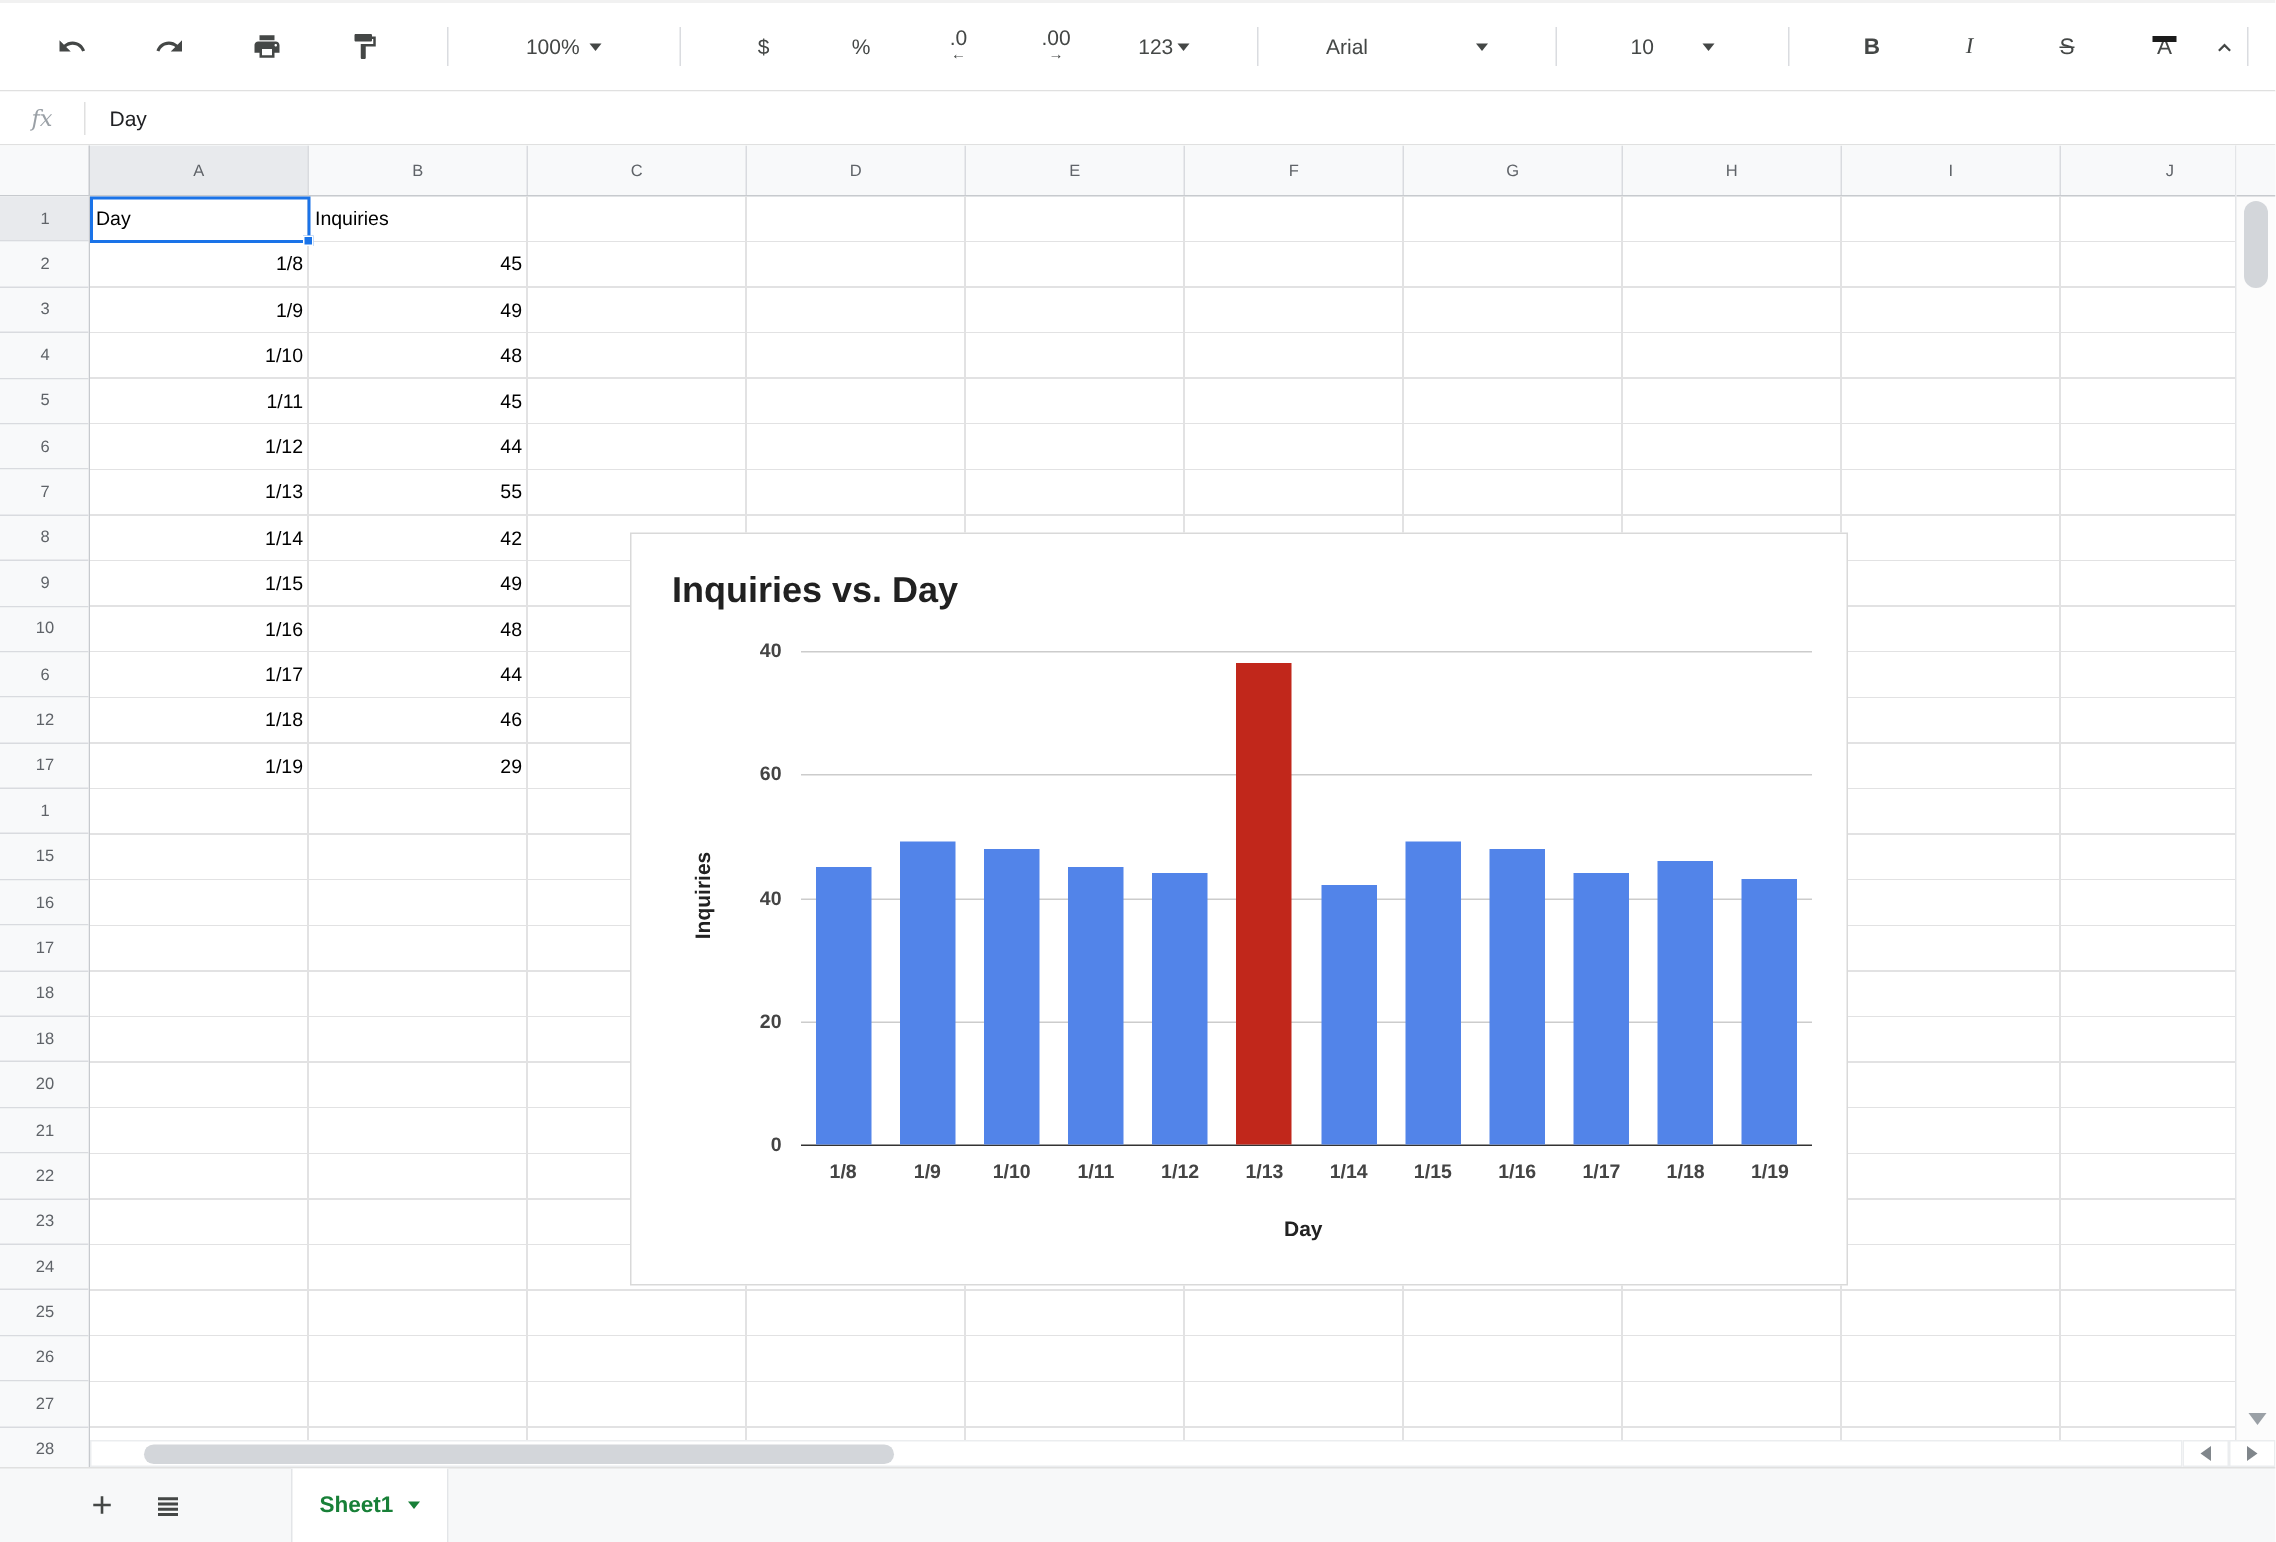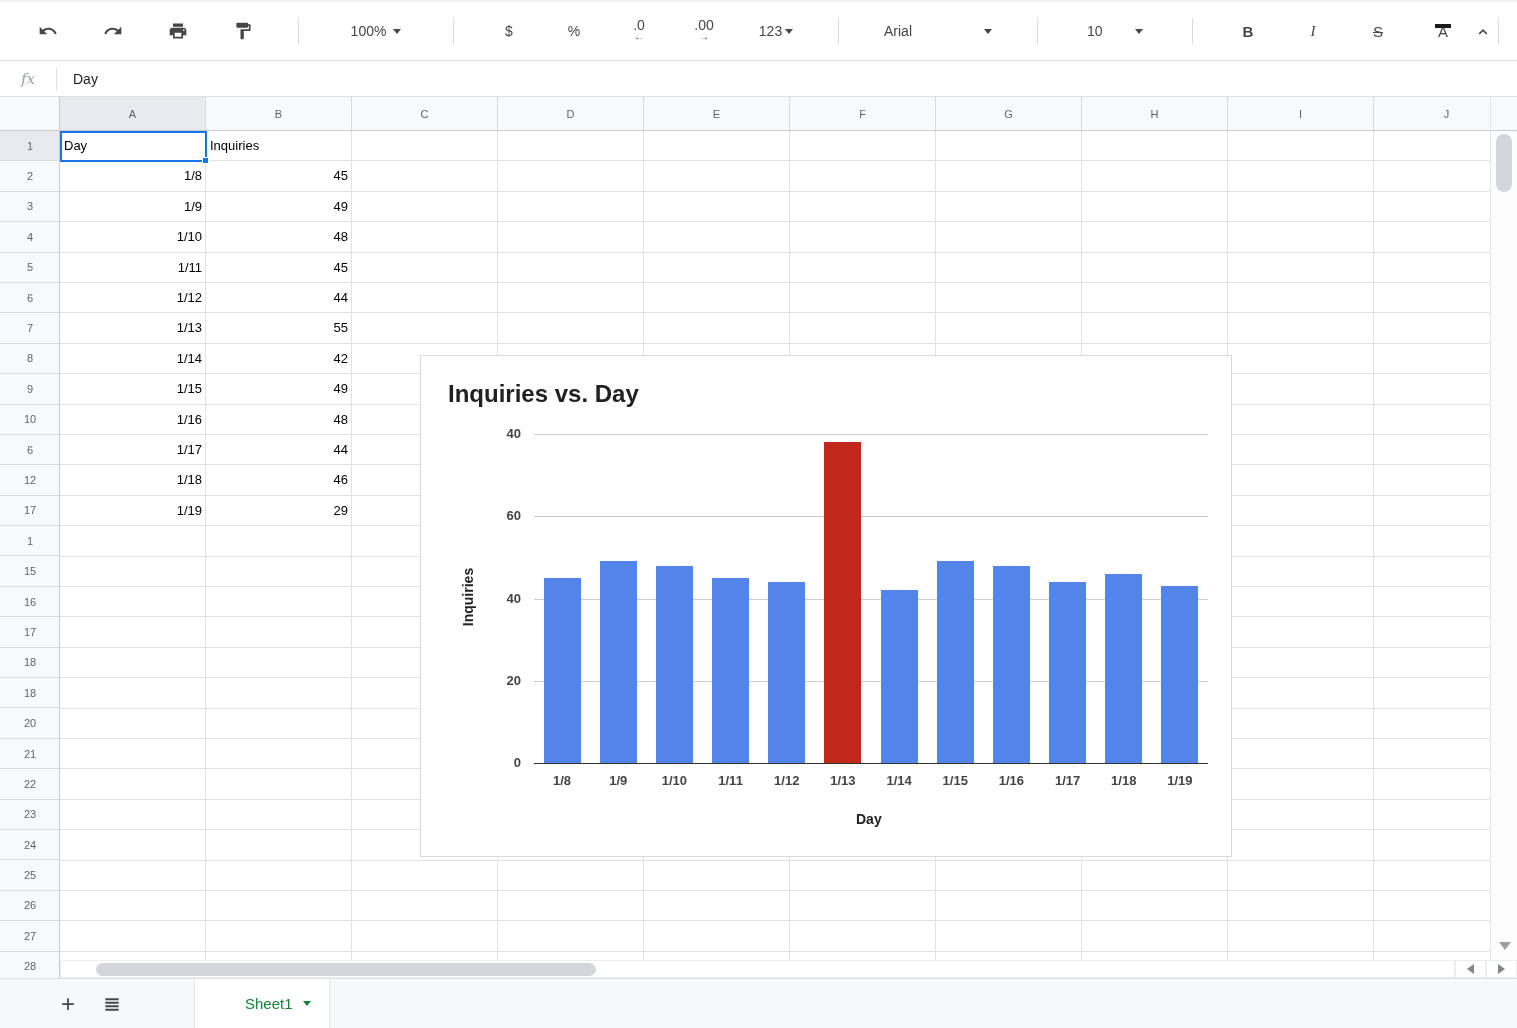--- a/index.html
+++ b/index.html
@@ -85,21 +85,21 @@
   .tri-r { width:0;height:0;border-top:5px solid transparent;border-bottom:5px solid transparent;border-left:7px solid #80868b; }
 
   
   #bottombar { position:absolute; left:0; top:978px; width:1517px; height:50px; background:#f7f8f9;
                border-top:1px solid #e0e0e0; display:flex; align-items:center; z-index:40; }
   #add-sheet { width:40px; height:40px; margin-left:48px; display:flex; align-items:center; justify-content:center;
                font-size:24px; color:#444746; cursor:pointer; }
   #all-sheets { width:40px; height:40px; margin-left:4px; display:flex; align-items:center; justify-content:center; cursor:pointer; }
   #sheet-tab { margin-left:62px; height:50px; padding:0 18px; background:#fff; display:flex; align-items:center;
                border-left:1px solid #e3e5e8; border-right:1px solid #e3e5e8; cursor:pointer; }
-  #sheet-tab .name { color:#188038; font-weight:normal; font-size:15px;margin-left:32px; }
+  #sheet-tab .name { color:#188038; font-weight:bold; font-size:15px; }
   #sheet-tab .dd { border-top-color:#188038; margin-left:10px; }
   #explore { position:absolute; left:1462px; top:990px; width:34px; height:32px; background:#616161;
              border-radius:8px; display:flex; align-items:center; justify-content:center; cursor:pointer; }
   #explore::after { content:""; position:absolute; left:11px; bottom:-4px; width:10px; height:10px;
                     background:#616161; transform:rotate(45deg); z-index:-1; }
 
   
   #chart { position:absolute; left:420px; top:355px; width:812px; height:502px; background:#fff;
            border:1px solid #d9d9d9; z-index:10;font-weight:bold; }
   #chart-title { position:absolute; left:27px; top:24px; font-size:24px; color:#212121; }

